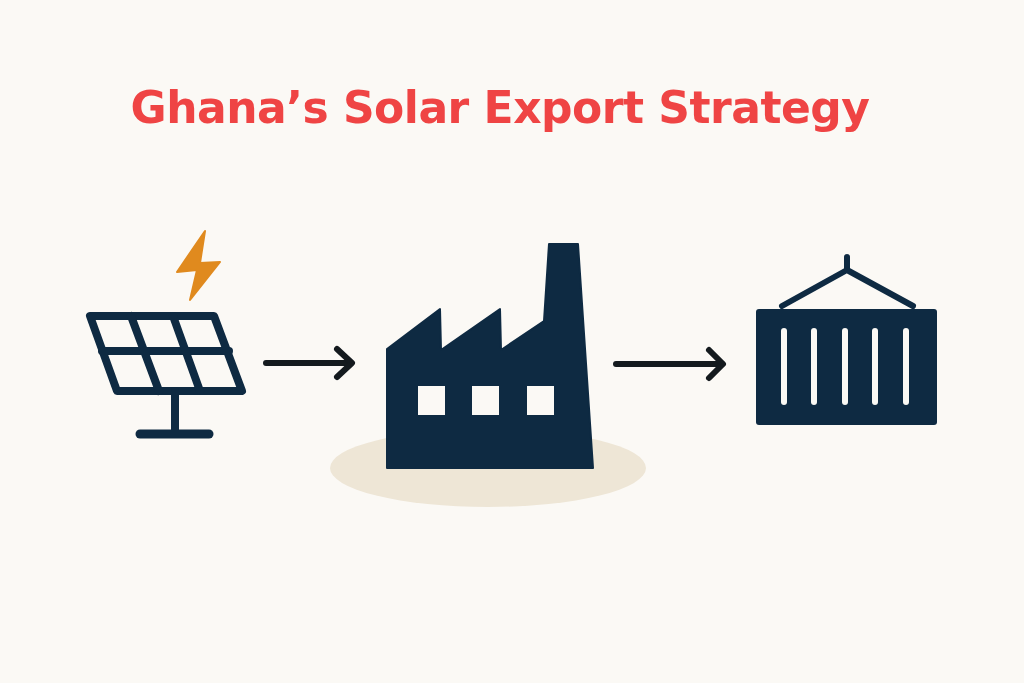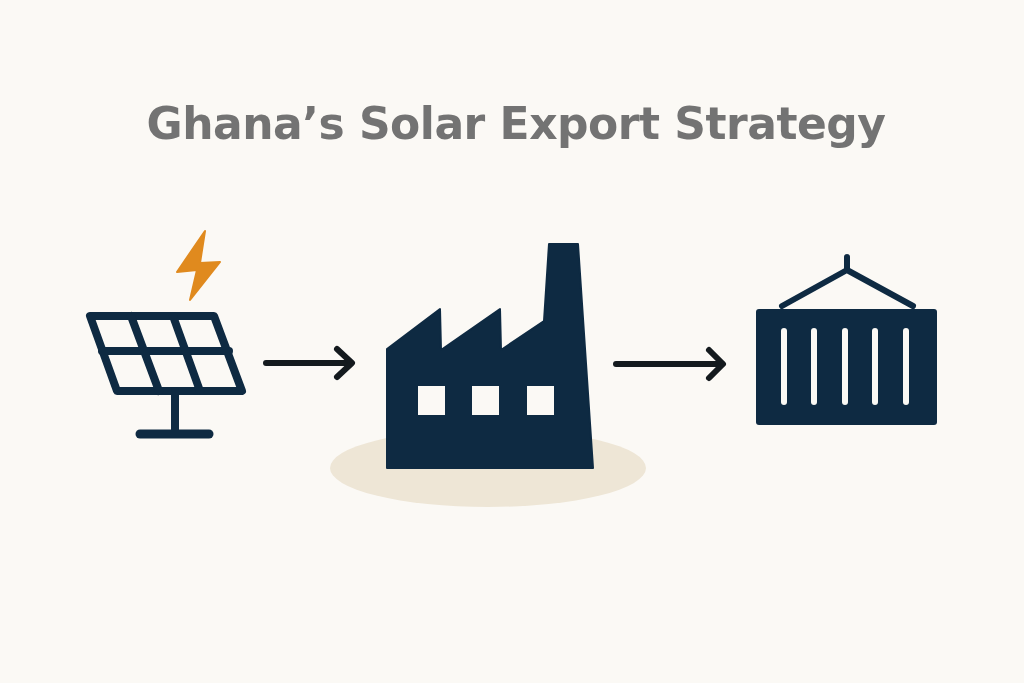--- a/index.html
+++ b/index.html
@@ -8,23 +8,23 @@
       background: #FBF9F5;
       position: relative;
       font-family: "DejaVu Sans", "Liberation Sans", sans-serif;
     }
     .title {
       position: absolute;
       left: 0; width: 1000px; top: 82px;
       text-align: center;
       font-size: 44px;
       font-weight: bold;
-      color: #737373;
+      color: #ef4444;
       letter-spacing: -0.5px;
-      margin: 16px;
+      margin: 0;
     }
     .canvas { position: absolute; left: 0; top: 0; width: 1024px; height: 683px; }
   </style>
 </head>
 <body>
 
 <h1 class="title">Ghana’s Solar Export Strategy</h1>
 
 <svg class="canvas" viewBox="0 0 1024 683" xmlns="http://www.w3.org/2000/svg">
 

